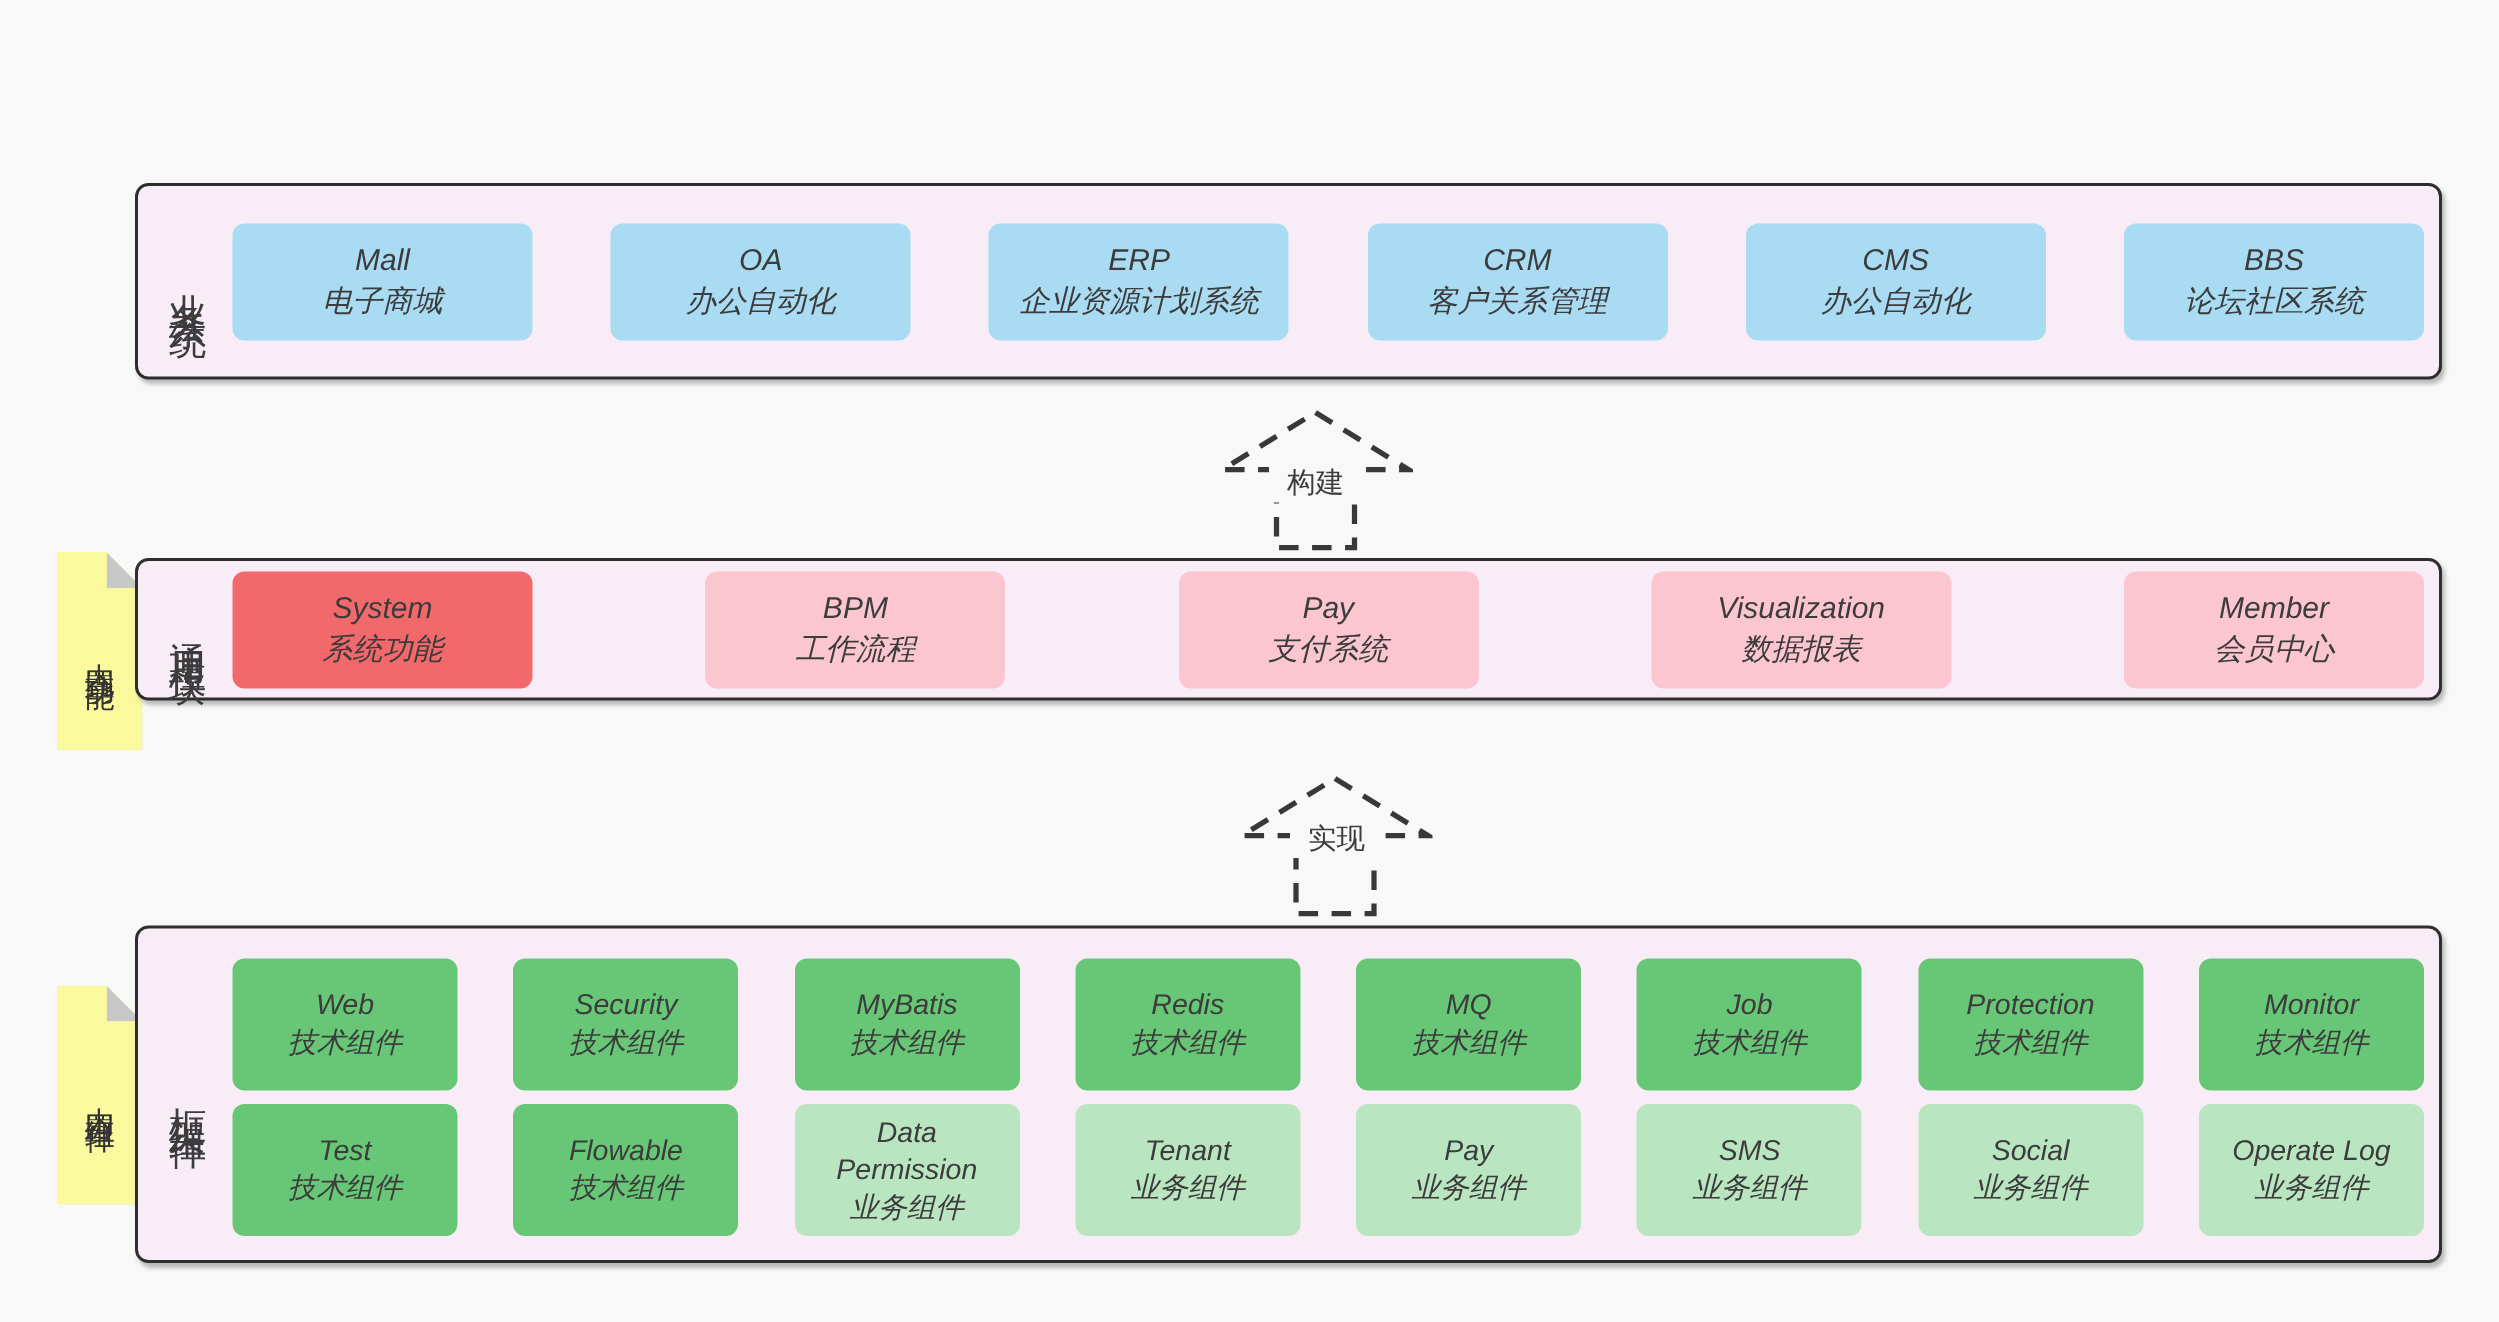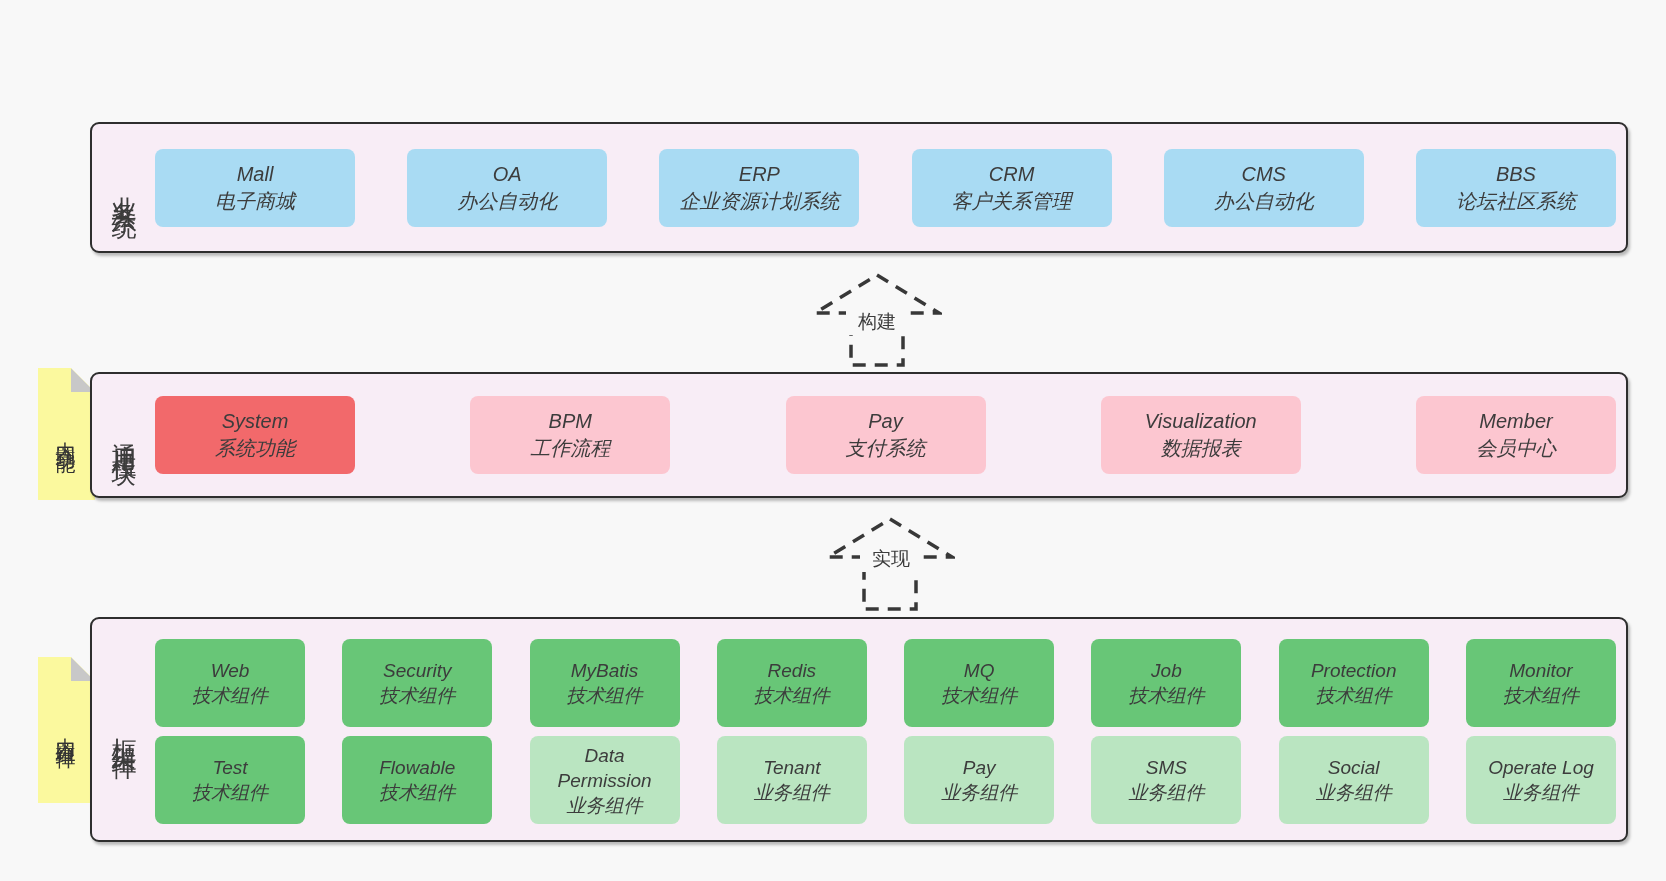--- a/index.html
+++ b/index.html
@@ -122,21 +122,21 @@
       </div>
   </div>
 
   <div class="arrow" style="left:812px;top:272px;">
     <svg viewBox="0 0 130 96">
       <polygon points="65,3 127,41 91,41 91,93 39,93 39,41 3,41" fill="none" stroke="#383838" stroke-width="3.5" stroke-dasharray="13 9"></polygon>
     </svg>
   </div>
   <div class="arrow-label" style="left:846px;top:309px;">构建</div>
 
-  <div class="band one-row" style="top:372px;height:126px;">
+  <div class="band one-row" style="top:372px;height:95px;">
     <div class="band-label">通用模块</div>
     <div class="band-content">
         <div class="box-row">
           <div class="box v-red">
             <div>System</div>
             <div>系统功能</div>
           </div>
           <div class="box v-pink">
             <div>BPM</div>
             <div>工作流程</div>

